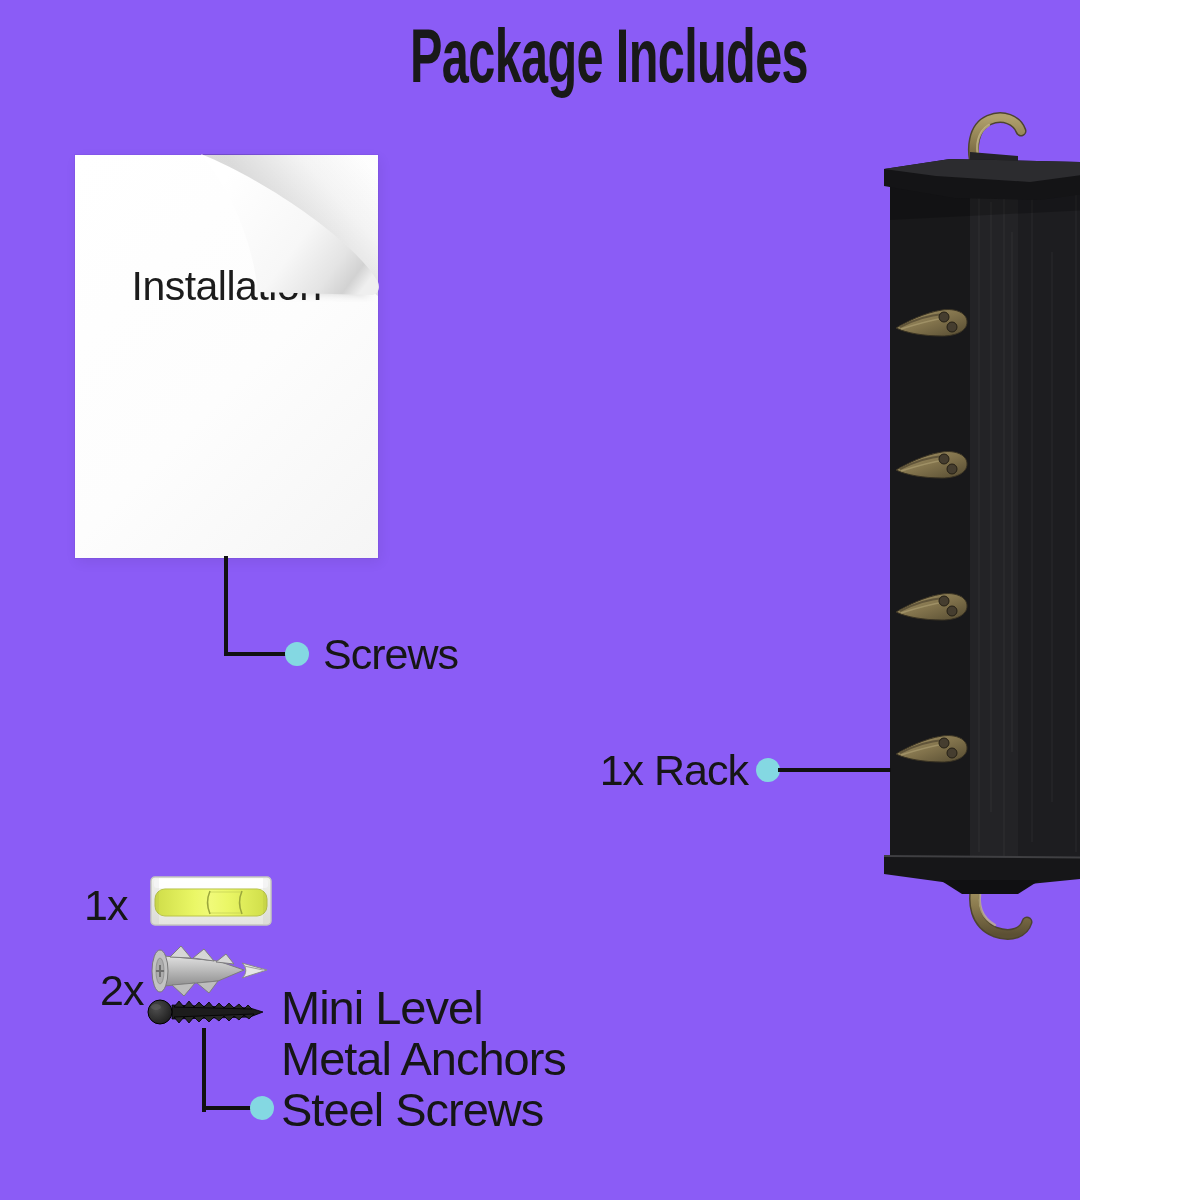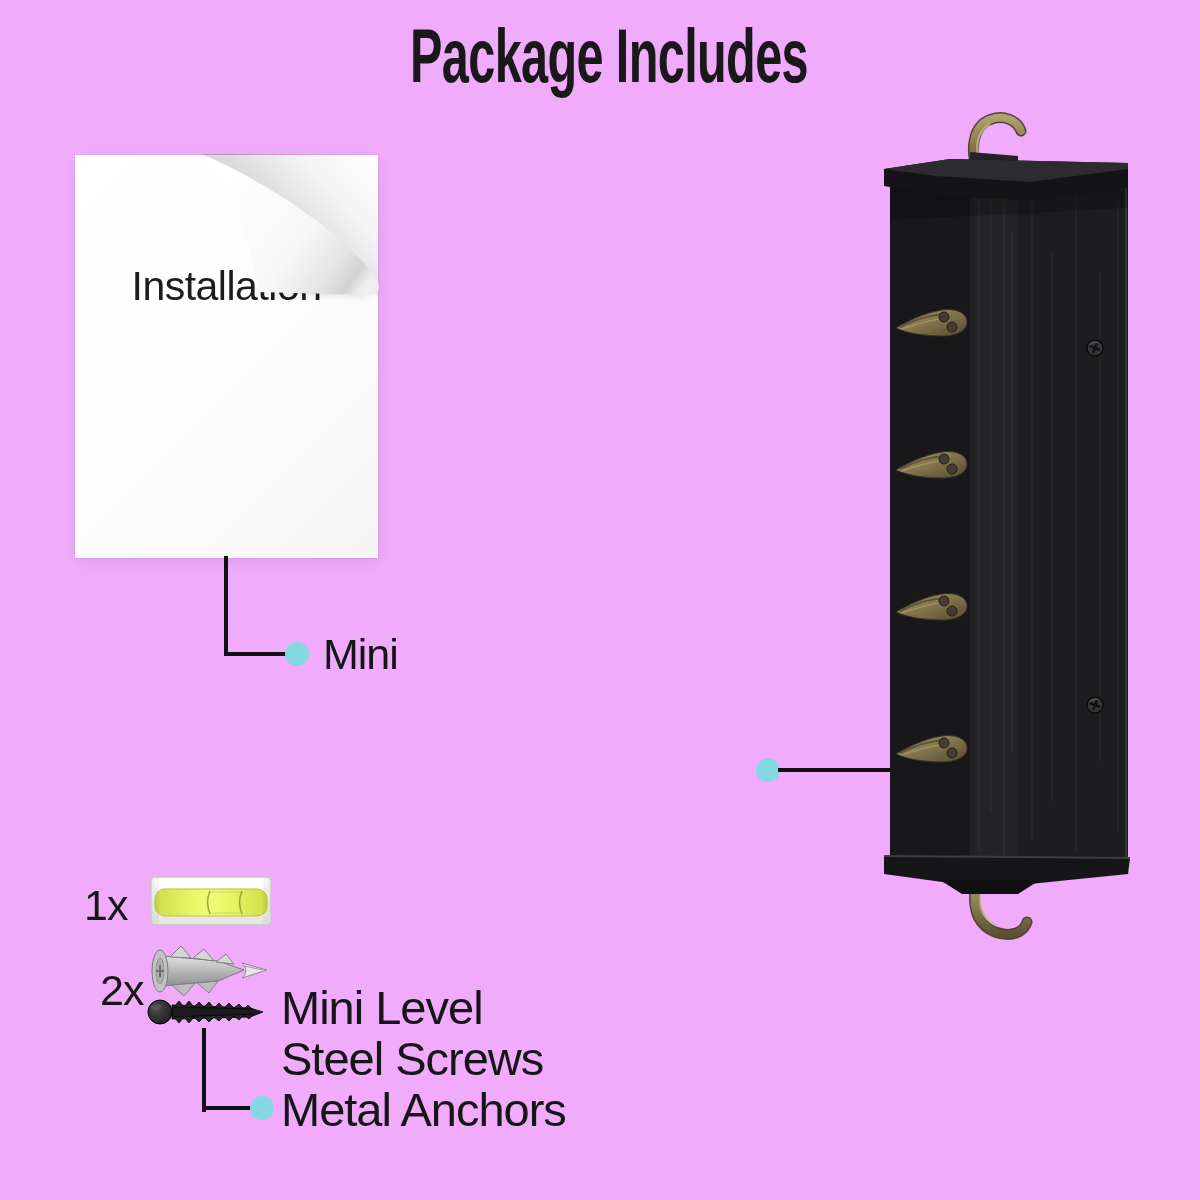--- a/index.html
+++ b/index.html
@@ -1,17 +1,17 @@
 <!DOCTYPE html>
 <html><head>
 <meta charset="utf-8">
 <style>
   html,body{margin:0;padding:0;background:#fff;}
   .canvas{
-    position:relative;width:1200px;height:1200px;background:#f0abfc;overflow:hidden;
+    position:relative;width:1080px;height:1200px;background:#8b5cf6;overflow:hidden;
     font-family:"Liberation Sans","DejaVu Sans",sans-serif;color:#1a1a1a;
   }
   .abs{position:absolute;}
   
   .title{
     position:absolute;top:16px;left:609px;white-space:nowrap;
     font-size:76px;font-weight:700;letter-spacing:-1px;line-height:80px;color:#191919;
     transform:translateX(-50%) scaleX(0.64);transform-origin:center top;
   }
   
@@ -66,21 +66,21 @@
       </defs>
       <path d="M8 0 L186 0 L185 142 Z" fill="url(#curlShade)"></path>
       <path d="M65 138 L178 141 L148 118 Z" fill="rgba(0,0,0,0.16)" filter="url(#soft)"></path>
       <path d="M8 0 C42 42 60 92 65 138 L178 141 C186 141 187 133 185 128 C160 85 70 25 8 0 Z" fill="url(#curlGrad)"></path>
     </svg>
   </div>
 
   <div class="cline" style="left:224px;top:556px;width:4px;height:100px;"></div>
   <div class="cline" style="left:224px;top:652px;width:64px;height:4px;"></div>
   <div class="dot" style="left:285px;top:642px;"></div>
-  <div class="callout" style="left:323px;top:631px;">Mini</div>
+  <div class="callout" style="left:323px;top:631px;">Screws</div>
 
   <svg class="abs" style="left:880px;top:112px;" width="256" height="832" viewBox="0 0 256 832">
     <defs>
       <linearGradient id="brass" x1="0" y1="0" x2="0" y2="1">
         <stop offset="0" stop-color="#b0a06c"></stop>
         <stop offset="0.5" stop-color="#8a7a4e"></stop>
         <stop offset="1" stop-color="#5c5034"></stop>
       </linearGradient>
       <linearGradient id="brassFill" x1="0" y1="0" x2="1" y2="1">
         <stop offset="0" stop-color="#a4956a"></stop>
@@ -164,20 +164,21 @@
       <path d="M-5 -2 L5 2 M-2 5 L2 -5" stroke="#101012" stroke-width="2.5"></path>
       <path d="M-5 -3 A6 6 0 0 1 3 -5" stroke="#63636a" stroke-width="1" fill="none"></path>
     </g>
     <g transform="translate(215,593)">
       <circle r="8" fill="#38383b" stroke="#0a0a0a" stroke-width="1.5"></circle>
       <path d="M-5 -2 L5 2 M-2 5 L2 -5" stroke="#101012" stroke-width="2.5"></path>
       <path d="M-5 -3 A6 6 0 0 1 3 -5" stroke="#63636a" stroke-width="1" fill="none"></path>
     </g>
   </svg>
 
+  <div class="callout rack-label" style="left:580px;top:747px;width:168px;">1x Rack</div>
   <div class="dot" style="left:756px;top:758px;"></div>
   <div class="cline" style="left:778px;top:768px;width:113px;height:4px;"></div>
 
   <div class="qty" style="left:84px;top:882px;">1x</div>
   <div class="qty" style="left:100px;top:967px;">2x</div>
 
   <svg class="abs" style="left:150px;top:875px;" width="122" height="52" viewBox="0 0 122 52">
     <defs>
       <linearGradient id="lvBody" x1="0" y1="0" x2="0" y2="1">
         <stop offset="0" stop-color="#fbfcf8"></stop>
@@ -236,17 +237,17 @@
       <ellipse cx="10" cy="63" rx="5" ry="3" fill="#5d5d5d" opacity="0.6"></ellipse>
     </g>
   </svg>
 
   <div class="cline" style="left:202px;top:1028px;width:4px;height:84px;"></div>
   <div class="cline" style="left:202px;top:1106px;width:52px;height:4px;"></div>
   <div class="dot" style="left:250px;top:1096px;"></div>
 
   <div class="hw-labels">
     <div>Mini Level</div>
+    <div>Metal Anchors</div>
     <div>Steel Screws</div>
-    <div>Metal Anchors</div>
   </div>
 
 </div>
 
 </body></html>

